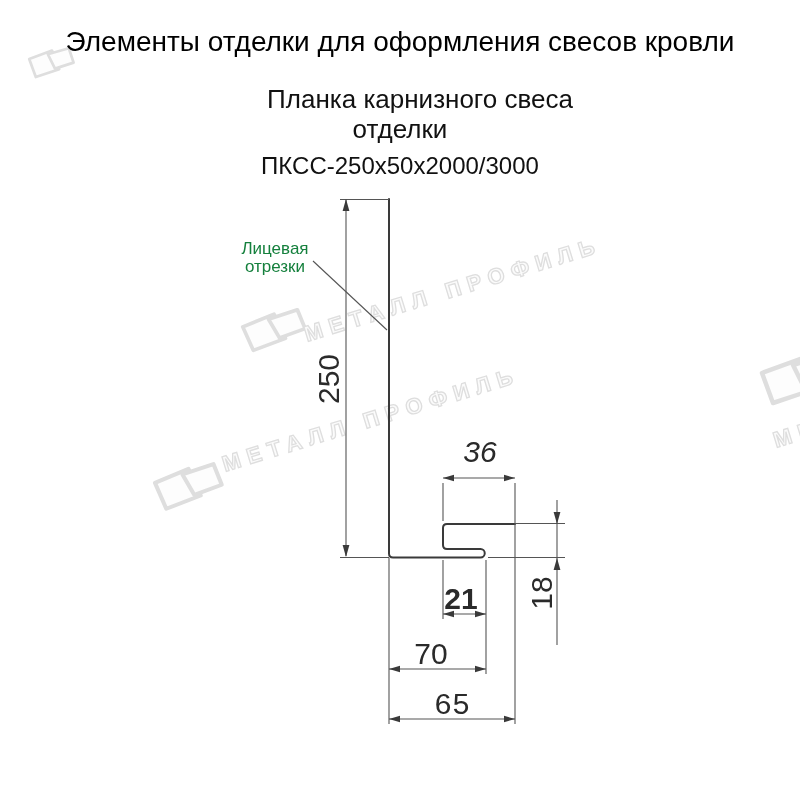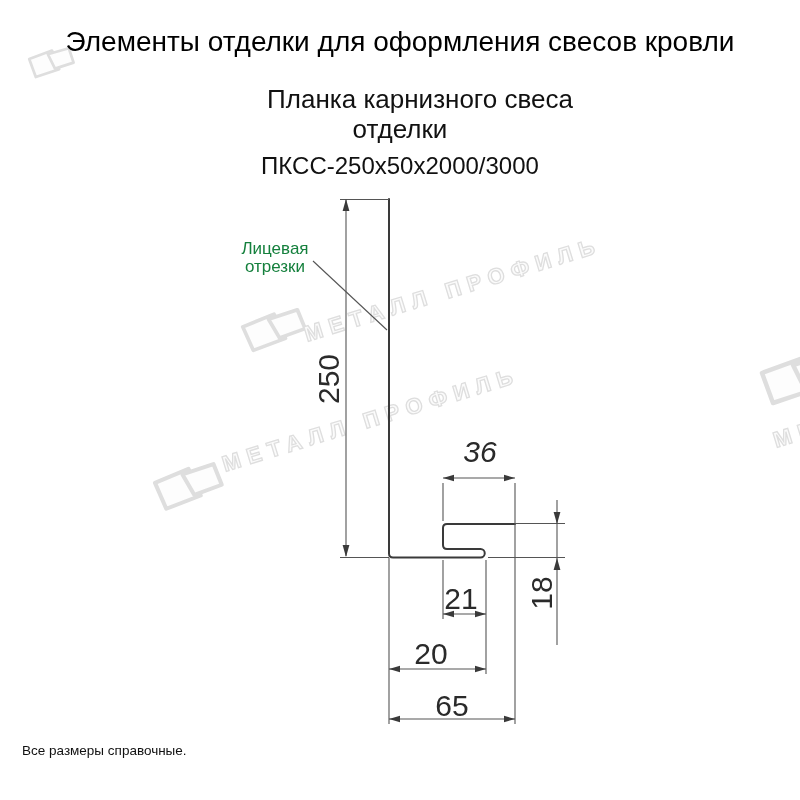--- a/index.html
+++ b/index.html
@@ -94,19 +94,18 @@
 <div class="abs center-text" id="product-model">ПКСС-250х50х2000/3000</div>
 
 <div class="abs" id="face-label">
   <div>Лицевая</div>
   <div>отрезки</div>
 </div>
 
 <div class="abs dim-label rot90" style="left:329px;top:379px;">250</div>
 <div class="abs dim-label ctr" style="left:480px;top:452px;font-style:italic;">36</div>
 <div class="abs dim-label rot90" style="left:542px;top:593px;">18</div>
-<div class="abs dim-label ctr" style="left:461px;top:599px;">21</div>
-<div class="abs dim-label ctr" style="left:431px;top:654px;">20</div>
-<div class="abs dim-label ctr" style="left:452px;top:706px;">65</div>
+<div class="abs dim-label ctr" style="left:461px;top:599px;font-weight:bold;">21</div>
+<div class="abs dim-label ctr" style="left:431px;top:654px;">70</div>
+<div class="abs dim-label ctr" style="left:452px;top:706px;font-family:Liberation Mono, monospace;">65</div>
 
 <div class="abs" id="footer">
-  <div>Все размеры справочные.</div>
 </div>
 
 </body></html>

